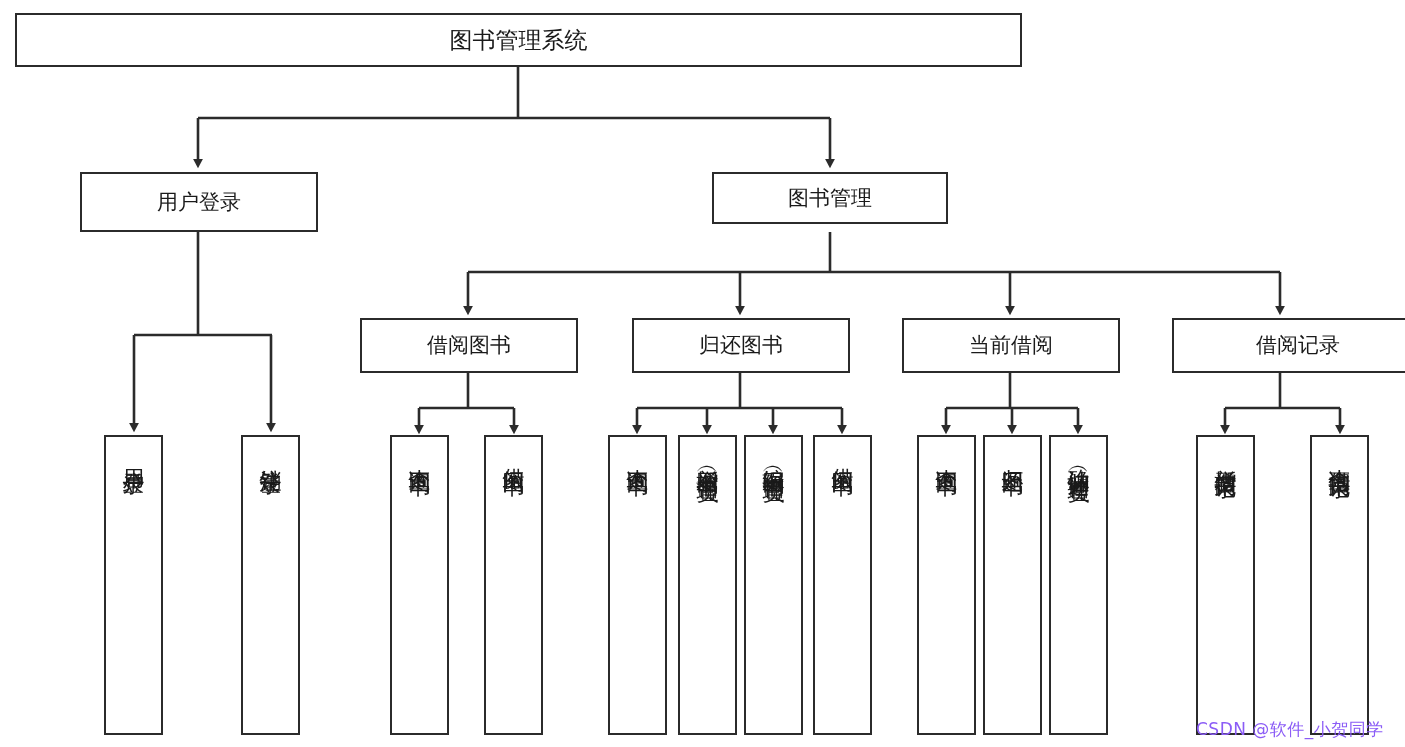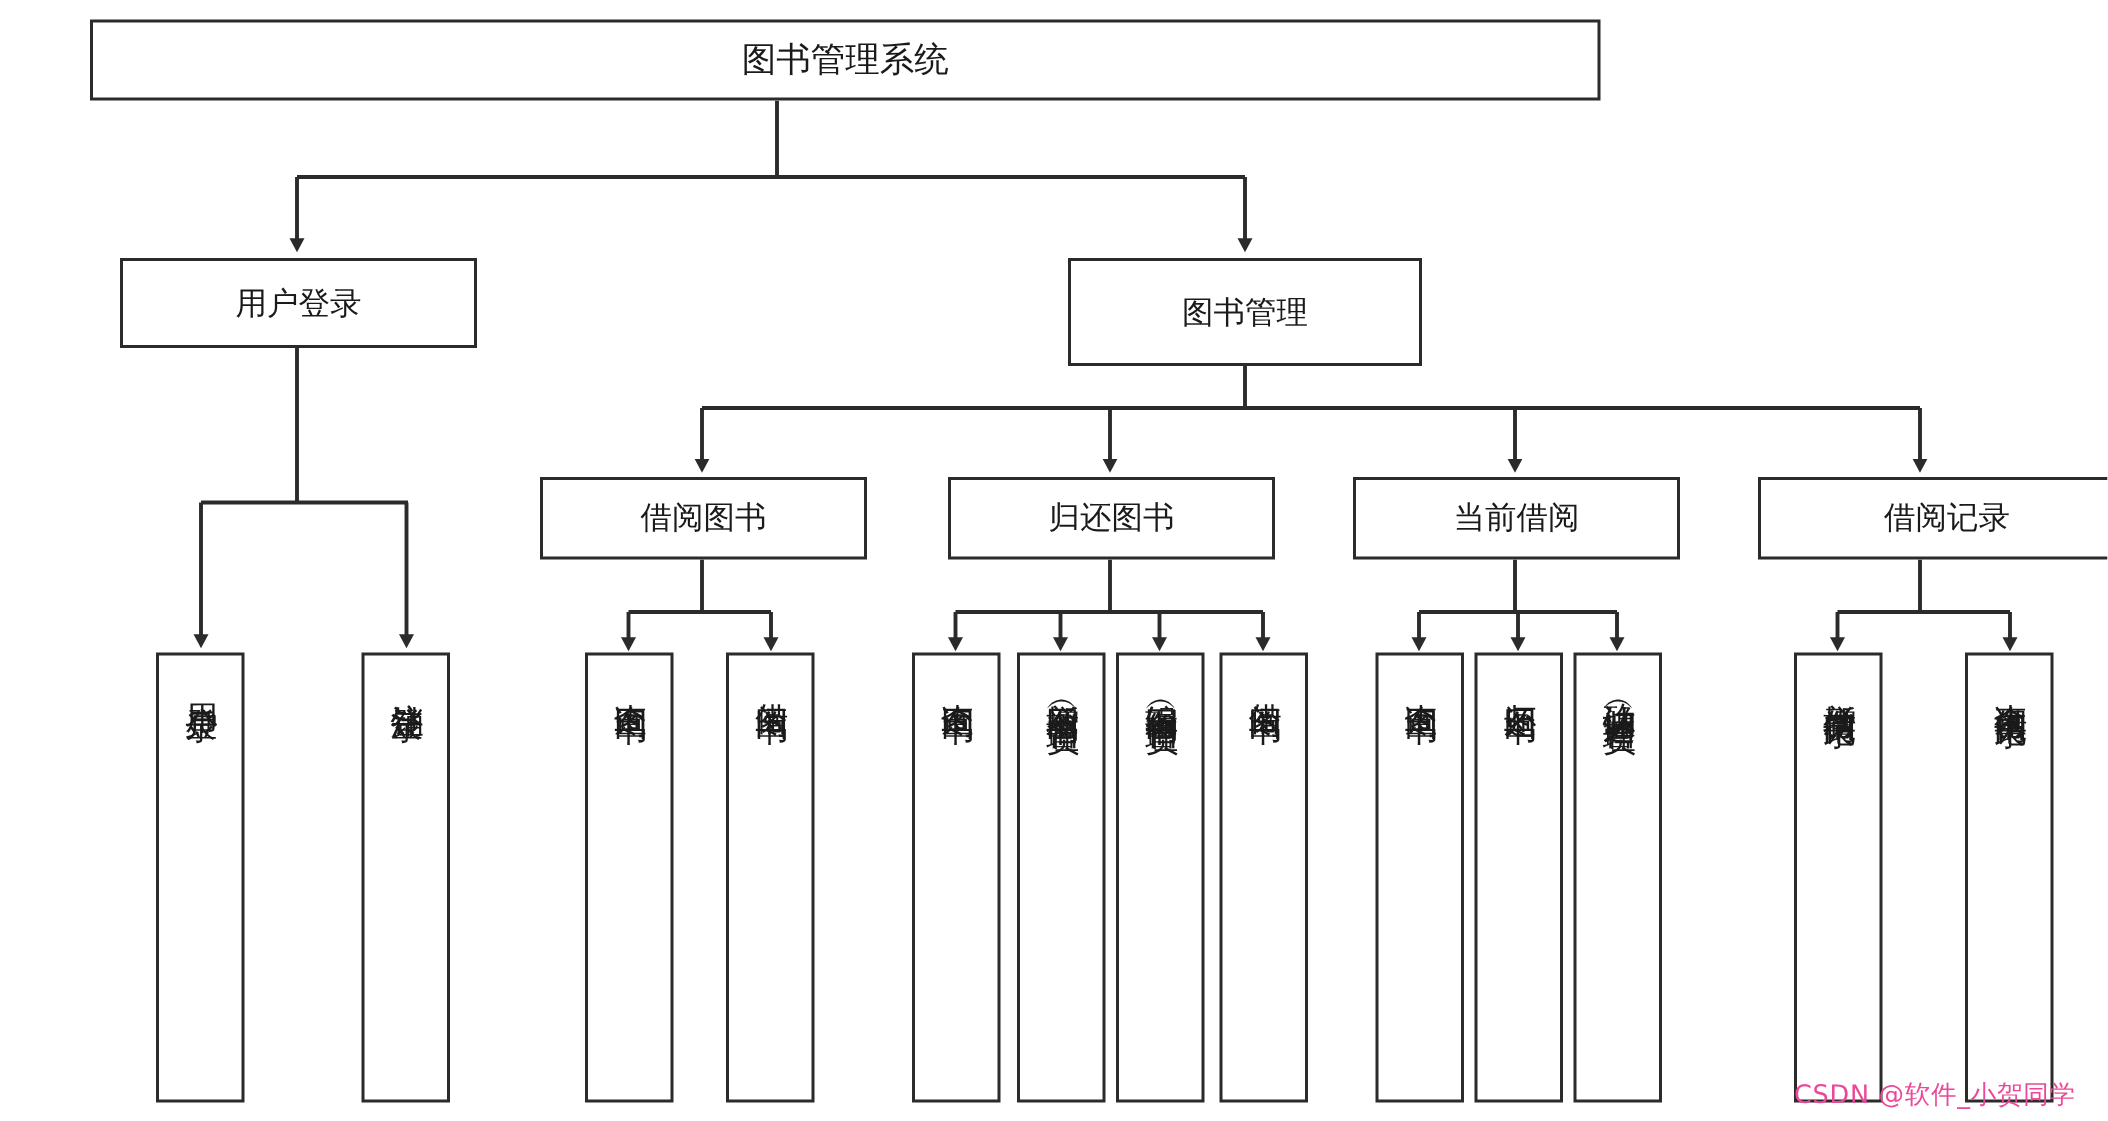--- a/index.html
+++ b/index.html
@@ -31,21 +31,20 @@
     box-sizing: border-box;
     background: #ffffff;
     border: 2px solid #2b2b2b;
     display: flex;
     align-items: center;
     justify-content: center;
     color: #1a1a1a;
   }
   .node.root {
     font-size: 23px;
-    margin-left: 45px;
   }
   .node.lvl1 {
     font-size: 21px;
   }
   .node.lvl2 {
     font-size: 21px;
   }
   .node.leaf {
     align-items: flex-start;
     justify-content: center;
@@ -128,21 +127,21 @@
     </g>
   </svg>
 
   <div class="node root" style="left: 15px; top: 13px; width: 1007px; height: 54px;">
     <span class="node-label">图书管理系统</span>
   </div>
 
   <div class="node lvl1" style="left: 80px; top: 172px; width: 238px; height: 60px;">
     <span class="node-label">用户登录</span>
   </div>
-  <div class="node lvl1" style="left: 712px; top: 172px; width: 236px; height: 72px;">
+  <div class="node lvl1" style="left: 712px; top: 172px; width: 236px; height: 52px;">
     <span class="node-label">图书管理</span>
   </div>
 
   <div class="node lvl2" style="left: 360px; top: 318px; width: 218px; height: 55px;">
     <span class="node-label">借阅图书</span>
   </div>
   <div class="node lvl2" style="left: 632px; top: 318px; width: 218px; height: 55px;">
     <span class="node-label">归还图书</span>
   </div>
   <div class="node lvl2" style="left: 902px; top: 318px; width: 218px; height: 55px;">
@@ -185,15 +184,15 @@
   <div class="node leaf" style="left: 1049px; top: 435px; width: 59px; height: 300px;">
     <span class="node-label">确认归还（管理员）</span>
   </div>
   <div class="node leaf" style="left: 1196px; top: 435px; width: 59px; height: 300px;">
     <span class="node-label">新增借阅记录</span>
   </div>
   <div class="node leaf" style="left: 1310px; top: 435px; width: 59px; height: 300px;">
     <span class="node-label">查询借阅记录</span>
   </div>
 
-  <div class="watermark" style="left: 1196px; top: 718px; color: #ec4899;">CSDN @软件_小贺同学</div>
+  <div class="watermark" style="left: 1196px; top: 718px; color: #8b5cf6;">CSDN @软件_小贺同学</div>
 
 </div>
 
 </body></html>

